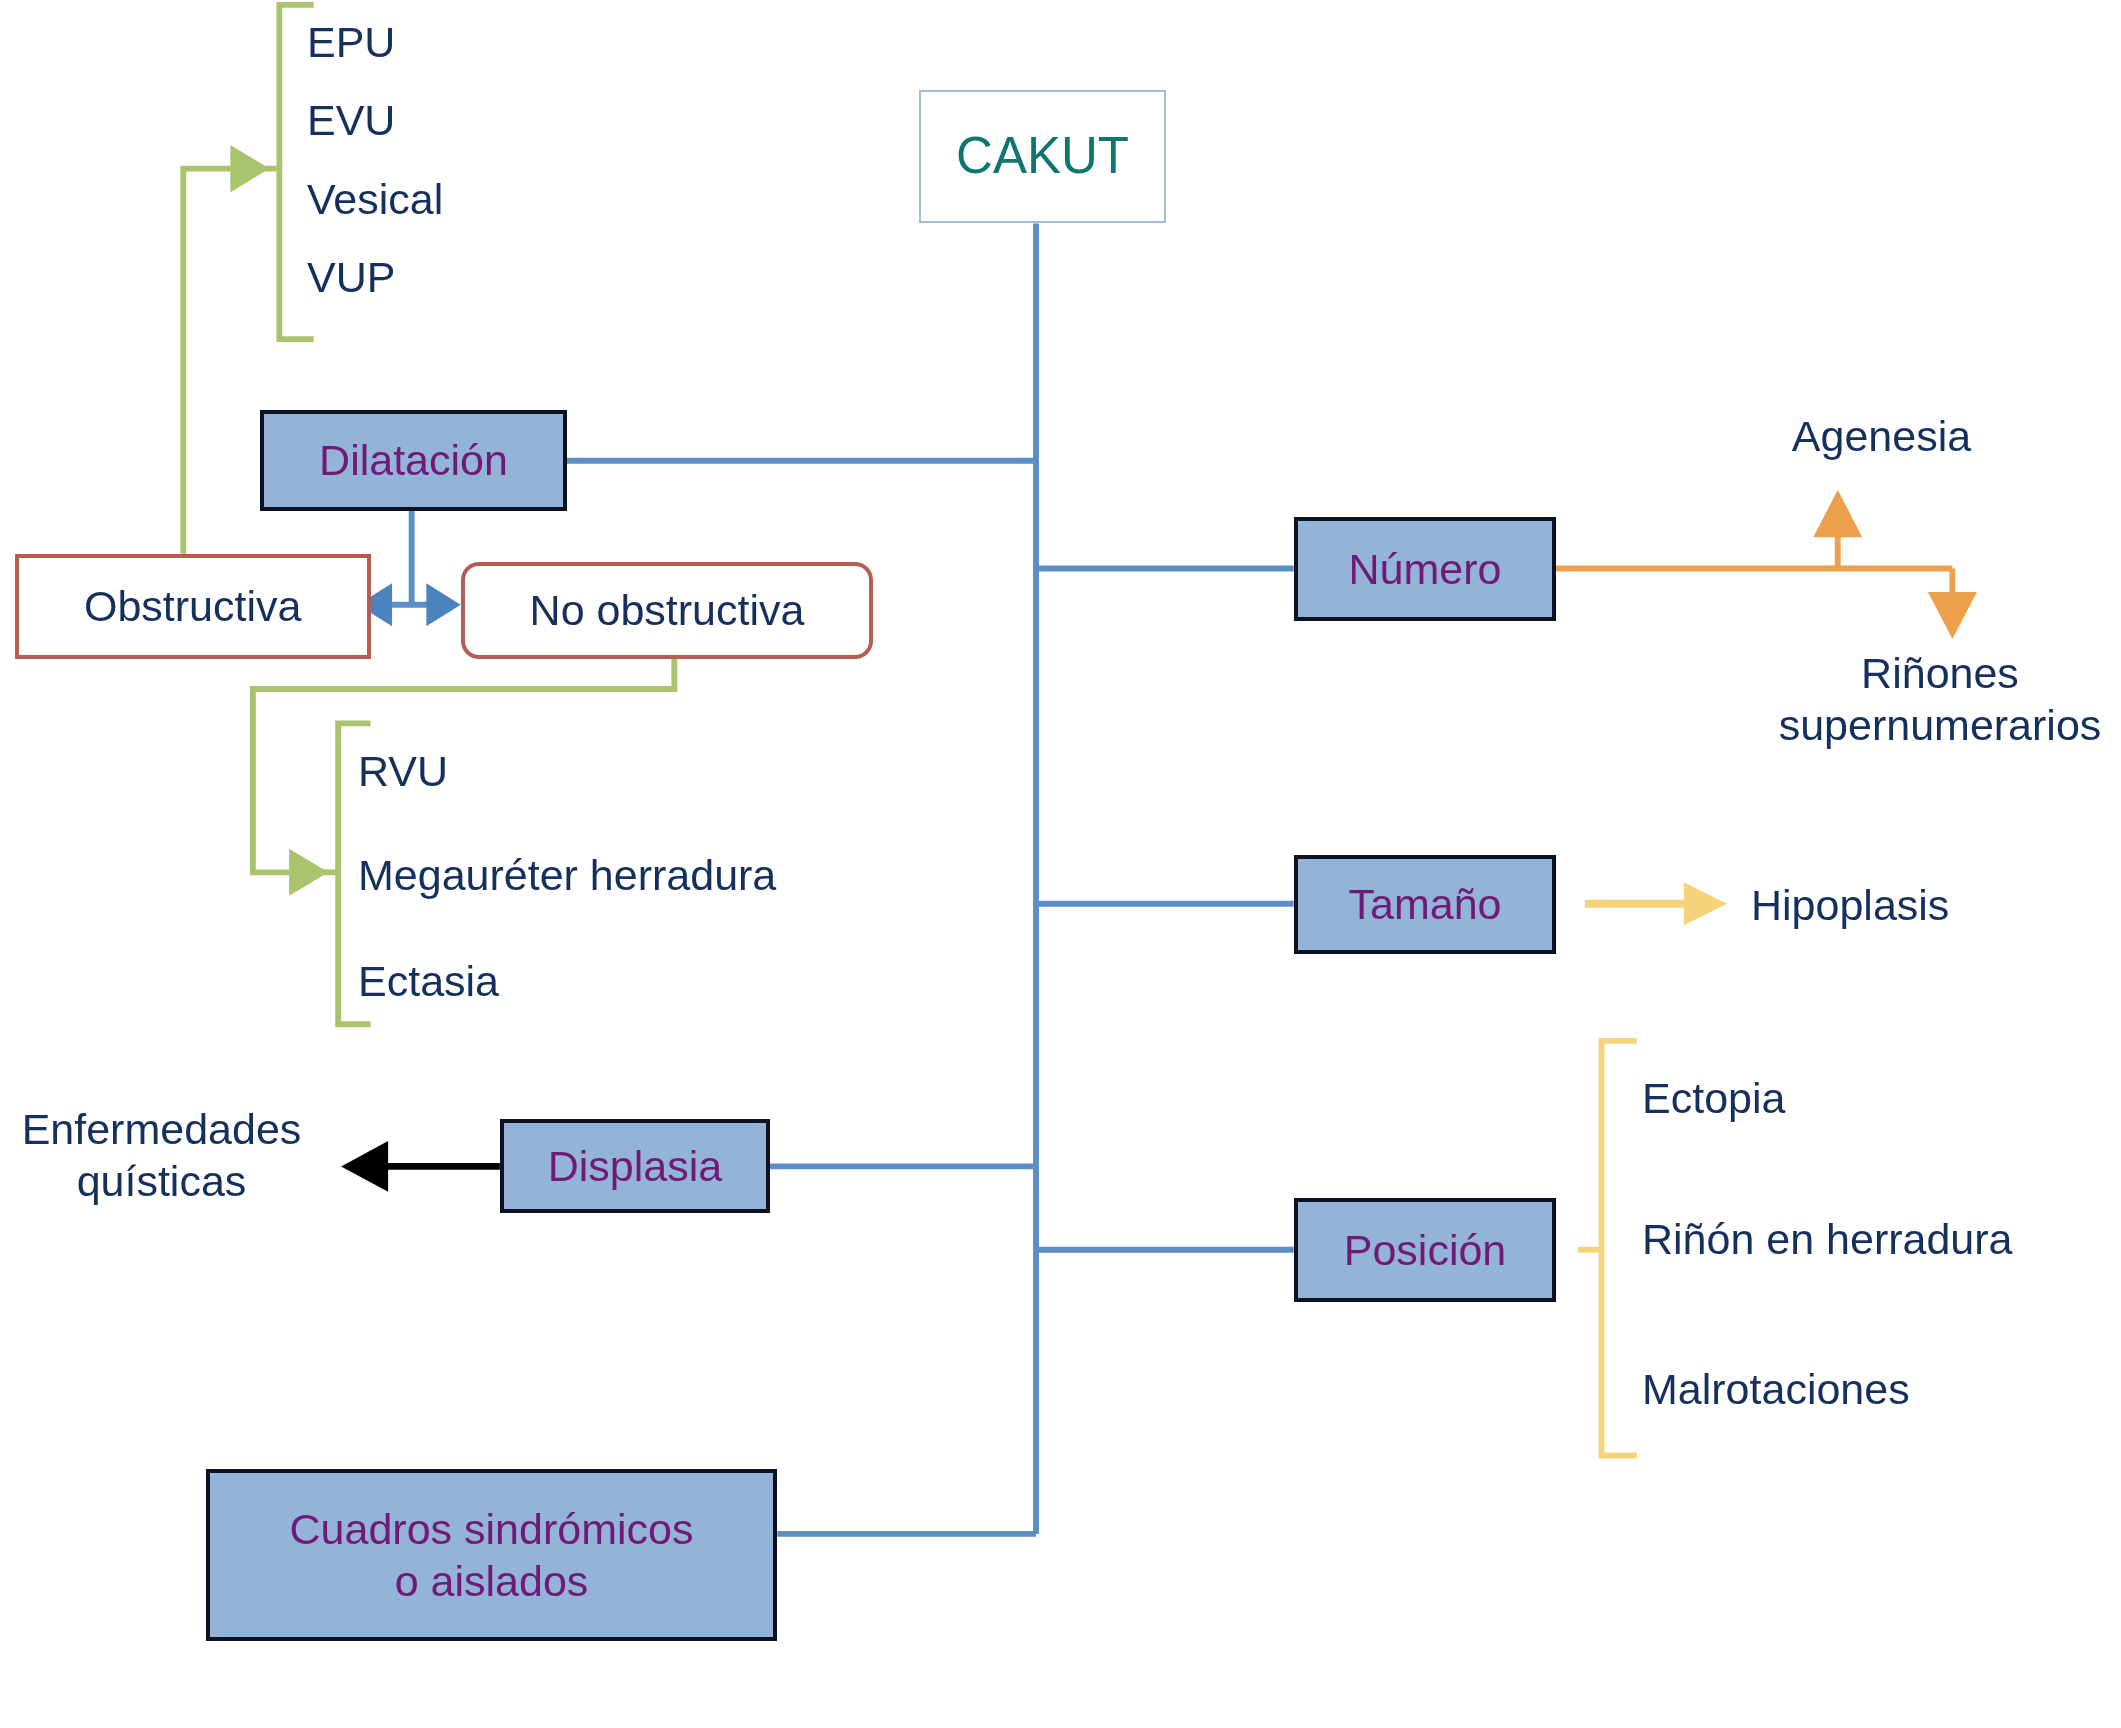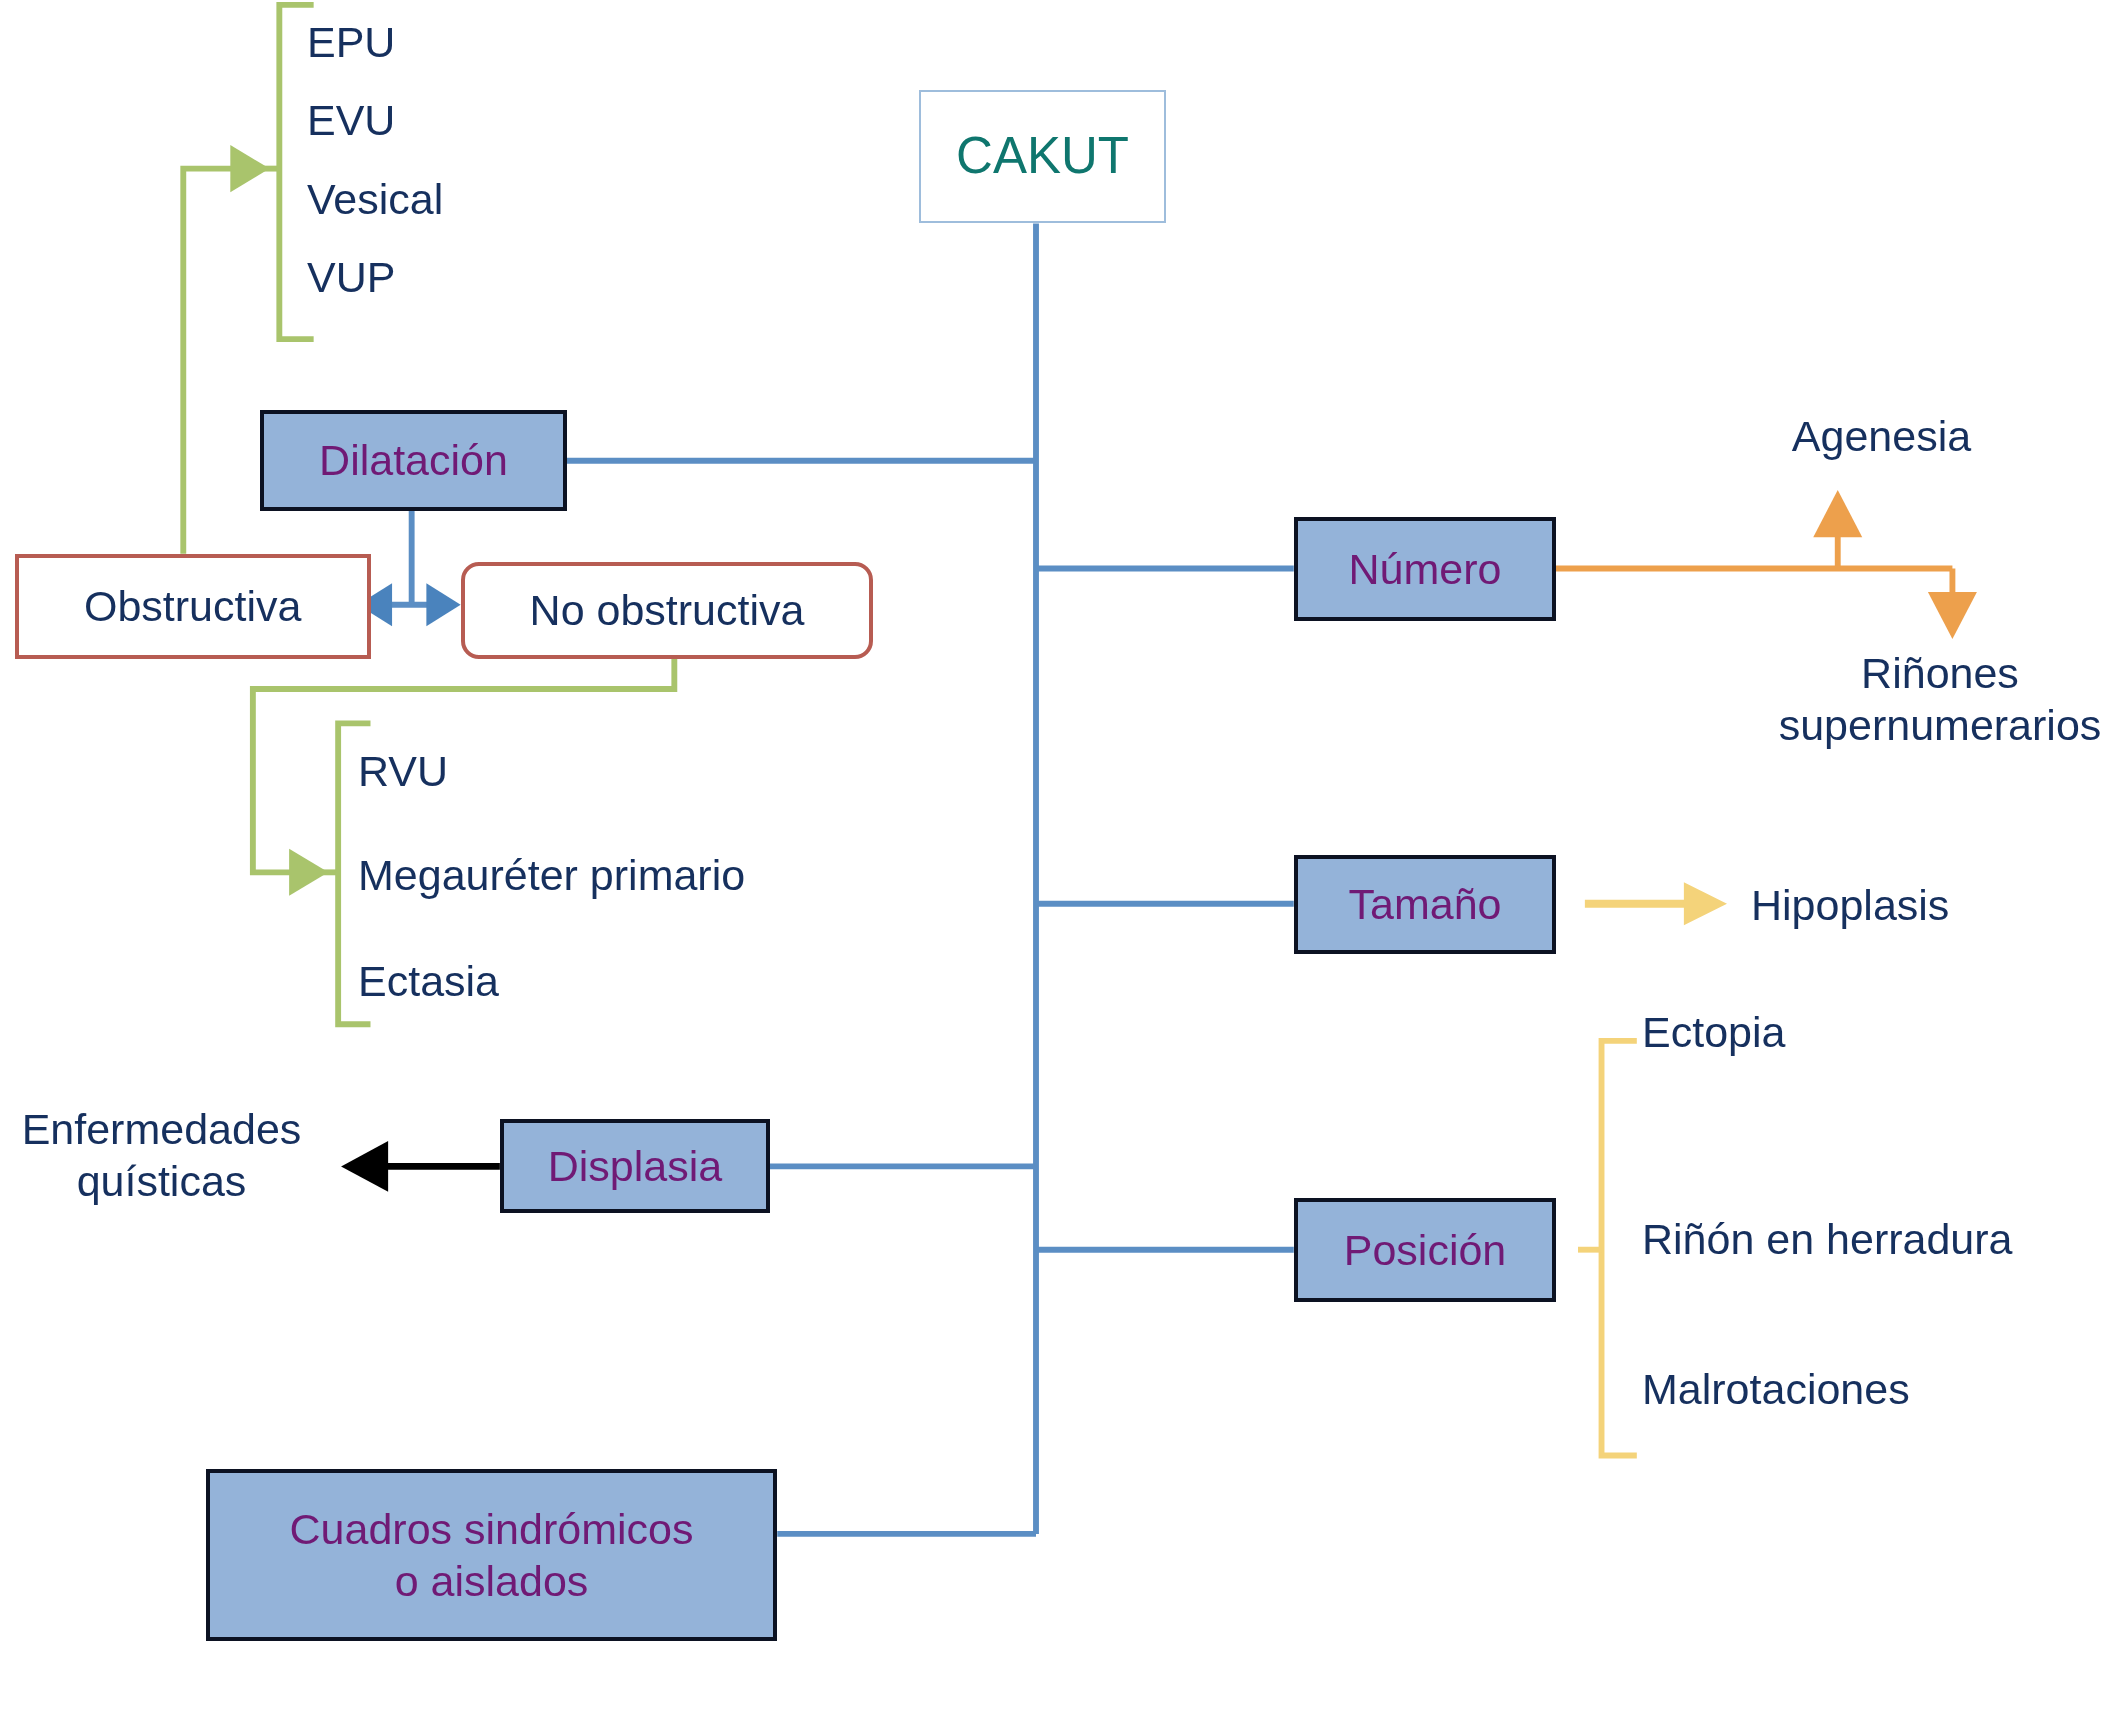--- a/index.html
+++ b/index.html
@@ -176,32 +176,32 @@
     <span>Cuadros sindrómicos</span>
     <span>o aislados</span>
   </div>
 
   <div class="leaf" style="left:307px; top:15.7px;"><span>EPU</span></div>
   <div class="leaf" style="left:307px; top:94px;"><span>EVU</span></div>
   <div class="leaf" style="left:307px; top:173px;"><span>Vesical</span></div>
   <div class="leaf" style="left:307px; top:251px;"><span>VUP</span></div>
 
   <div class="leaf" style="left:358px; top:745px;"><span>RVU</span></div>
-  <div class="leaf" style="left:358px; top:849px;"><span>Megauréter primario</span></div>
+  <div class="leaf" style="left:358px; top:849px;"><span>Megauréter herradura</span></div>
   <div class="leaf" style="left:358px; top:955px;"><span>Ectasia</span></div>
 
   <div class="leaf center" style="left:1754px; top:410px; width:255px;"><span>Agenesia</span></div>
   <div class="leaf center" style="left:1759px; top:647px; width:362px;">
     <div>Riñones</div>
     <div>supernumerarios</div>
   </div>
 
   <div class="leaf" style="left:1751px; top:879px;"><span>Hipoplasis</span></div>
 
-  <div class="leaf" style="left:1642px; top:1006px;"><span>Ectopia</span></div>
+  <div class="leaf" style="left:1642px; top:1072px;"><span>Ectopia</span></div>
   <div class="leaf" style="left:1642px; top:1213px;"><span>Riñón en herradura</span></div>
   <div class="leaf" style="left:1642px; top:1363px;"><span>Malrotaciones</span></div>
 
   <div class="leaf center" style="left:0px; top:1103px; width:323px;">
     <div>Enfermedades</div>
     <div>quísticas</div>
   </div>
 
 
 </div>

